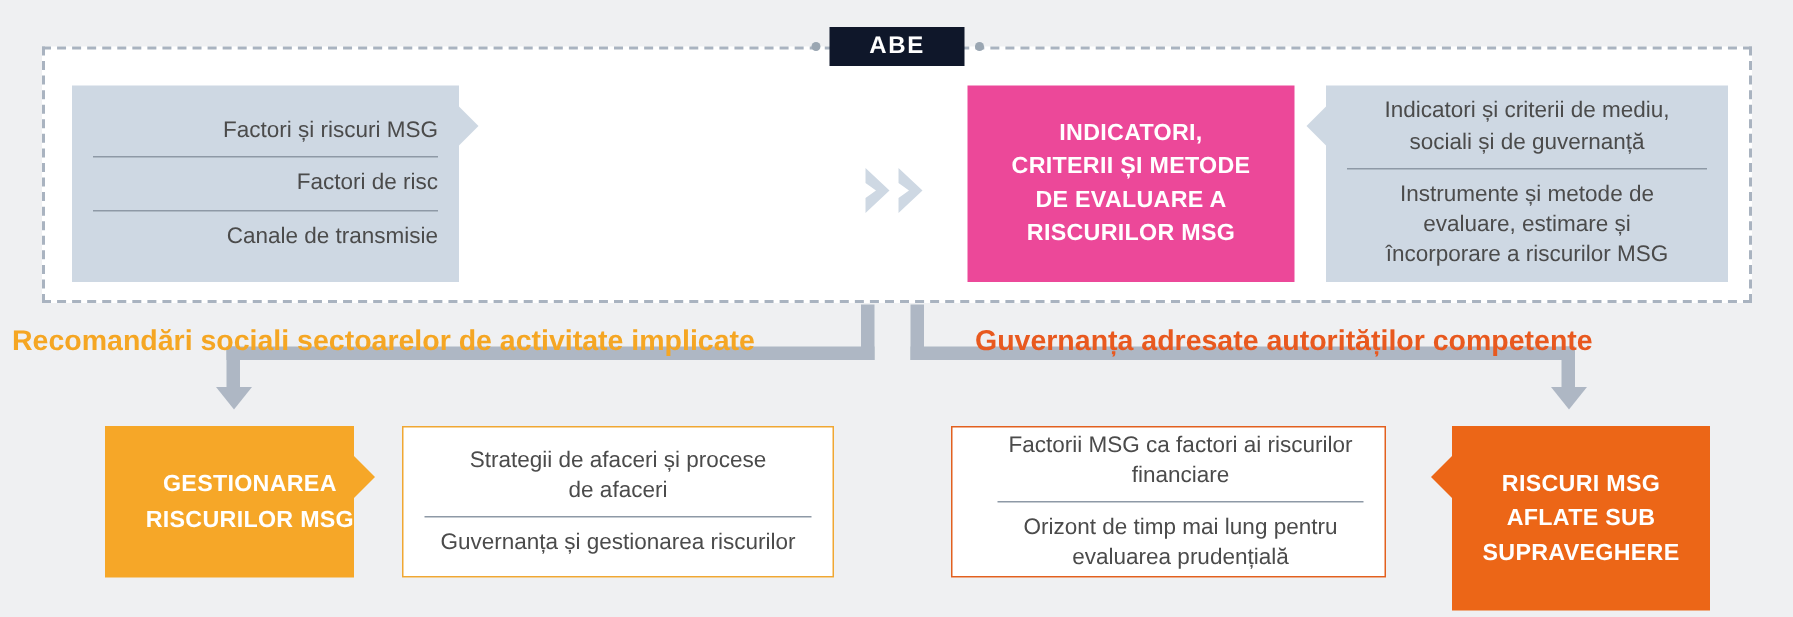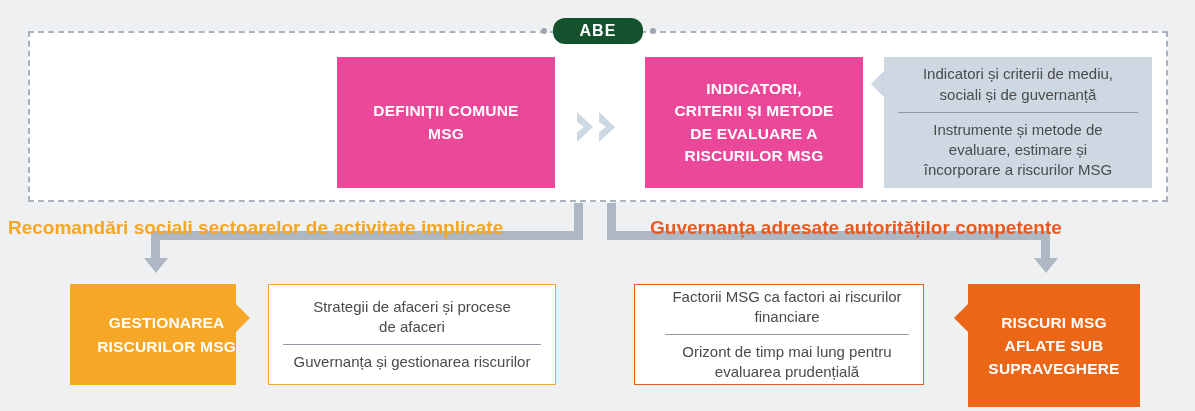--- a/index.html
+++ b/index.html
@@ -18,26 +18,25 @@
     overflow: hidden;
   }
 
   
   .abe-chip {
     position: absolute;
     left: 553px;
     top: 18px;
     width: 90px;
     height: 26px;
-    background: #14532d;
+    background: #0f172a;
     display: flex;
     align-items: center;
     justify-content: center;
     z-index: 6;
-    border-radius: 12px;
   }
   .abe-chip span {
     color: #ffffff;
     font-size: 16px;
     font-weight: bold;
     letter-spacing: 1.1px;
   }
   .chip-dot {
     position: absolute;
     top: 28px;
@@ -219,24 +218,29 @@
 <div id="canvas">
 
   <div class="dashed-panel"></div>
 
   <div class="chip-dot left"></div>
   <div class="chip-dot right"></div>
   <div class="abe-chip">
     <span>ABE</span>
   </div>
 
-
-  <div class="box darkblue" style="left:337px; top:57px; width:218px; height:131px;">
-    <div class="title">DEFINIȚII COMUNE<br>MSG</div>
-  </div>
+  <div class="box lightblue" style="left:48px; top:57px; width:258px; height:131px;">
+    <div class="tab-right"></div>
+    <div class="sub-list">
+      <div class="sub-item align-right">Factori și riscuri MSG</div>
+      <div class="sub-item align-right">Factori de risc</div>
+      <div class="sub-item align-right">Canale de transmisie</div>
+    </div>
+  </div>
+
 
   <div class="chevrons">
     <svg width="52" height="38" viewBox="0 0 52 38" xmlns="http://www.w3.org/2000/svg">
       <path d="M2 4 L18 19 L2 34 L2 24 L9 19 L2 14 Z" fill="#ced8e3"></path>
       <path d="M24 4 L40 19 L24 34 L24 24 L31 19 L24 14 Z" fill="#ced8e3"></path>
     </svg>
   </div>
 
   <div class="box darkblue" style="left:645px; top:57px; width:218px; height:131px;">
     <div class="title">INDICATORI,<br>CRITERII ȘI METODE<br>DE EVALUARE A<br>RISCURILOR MSG</div>

